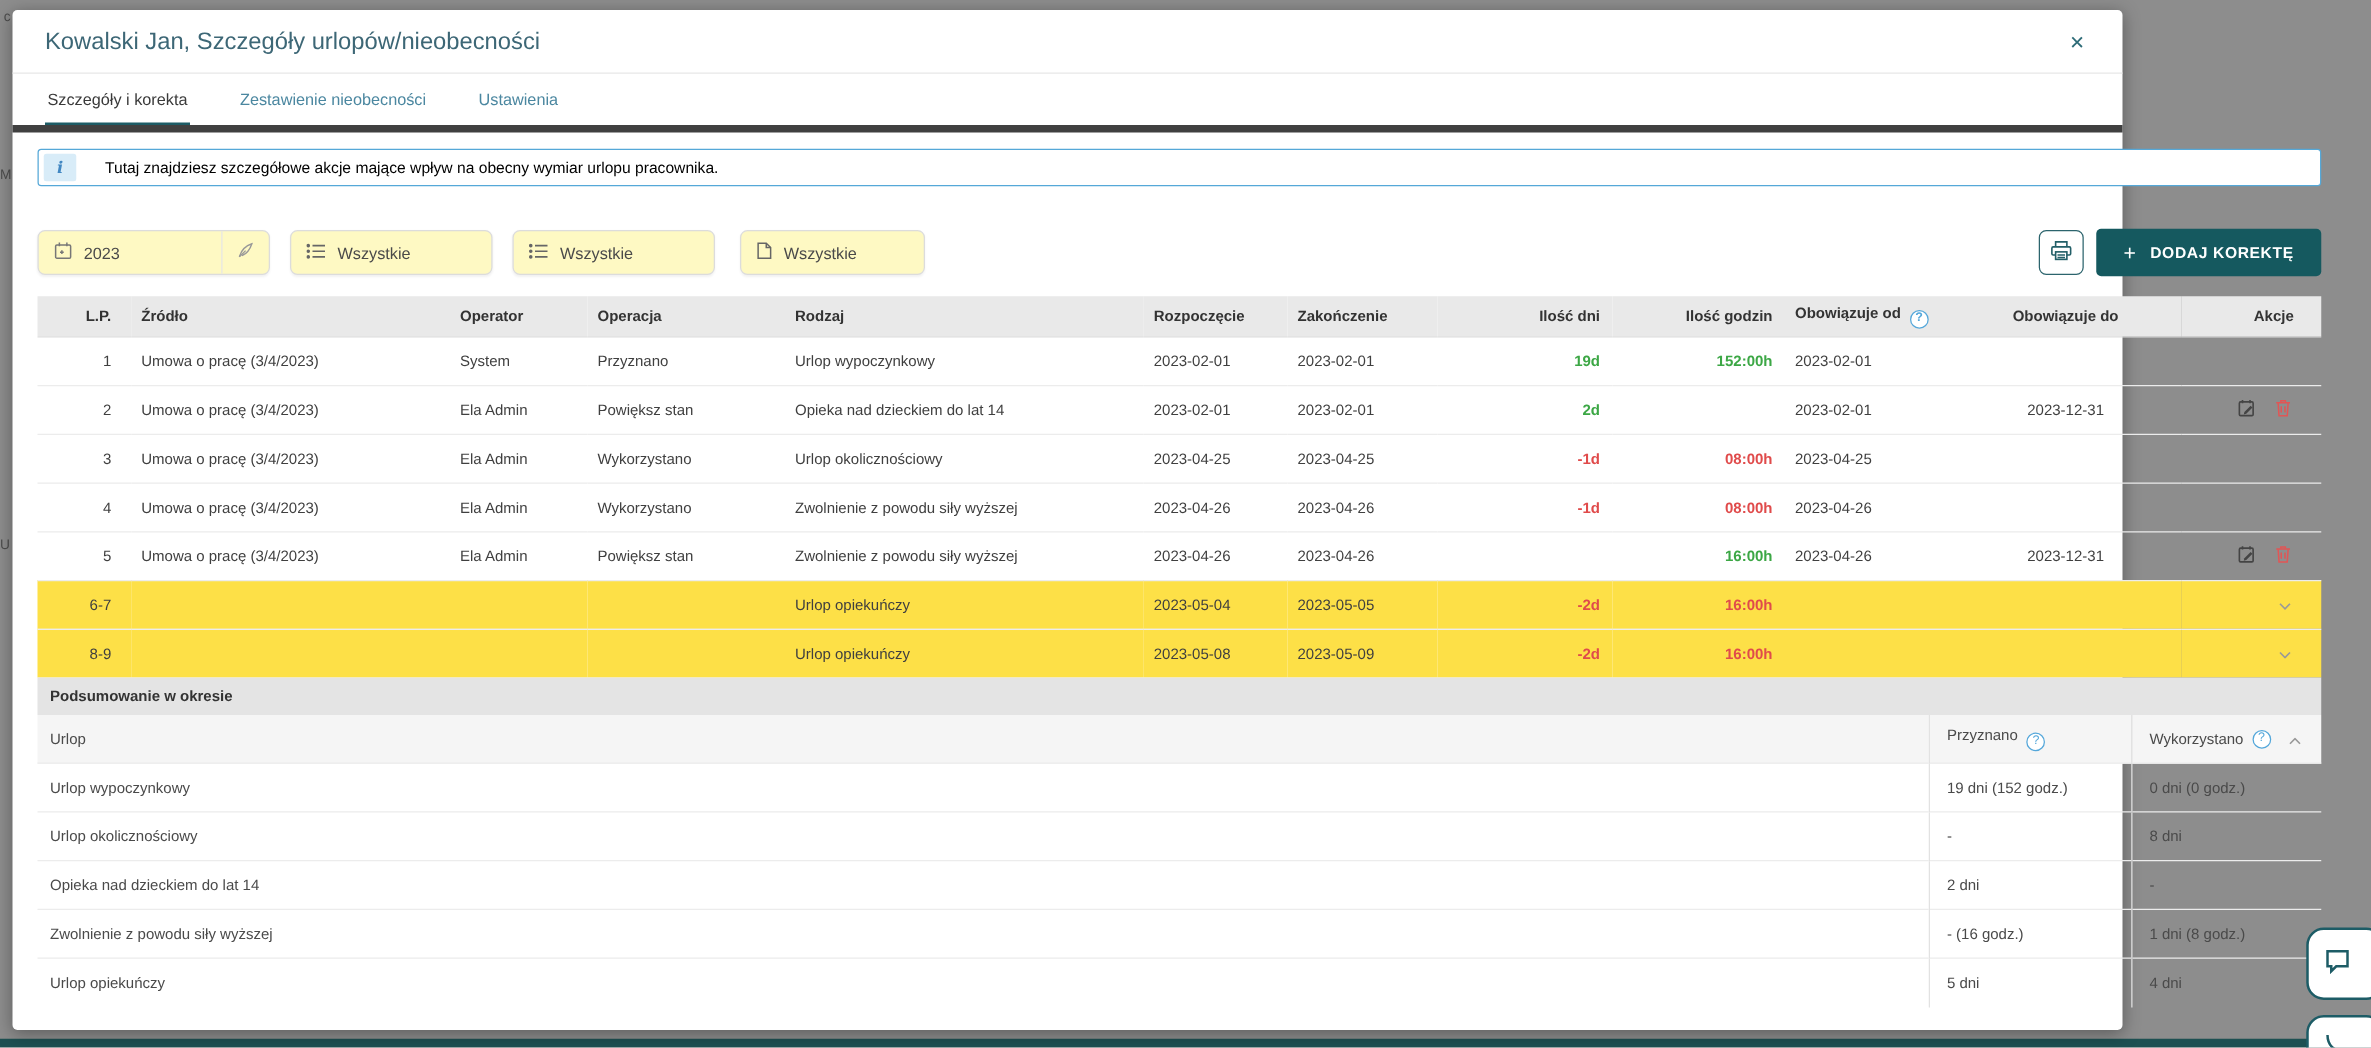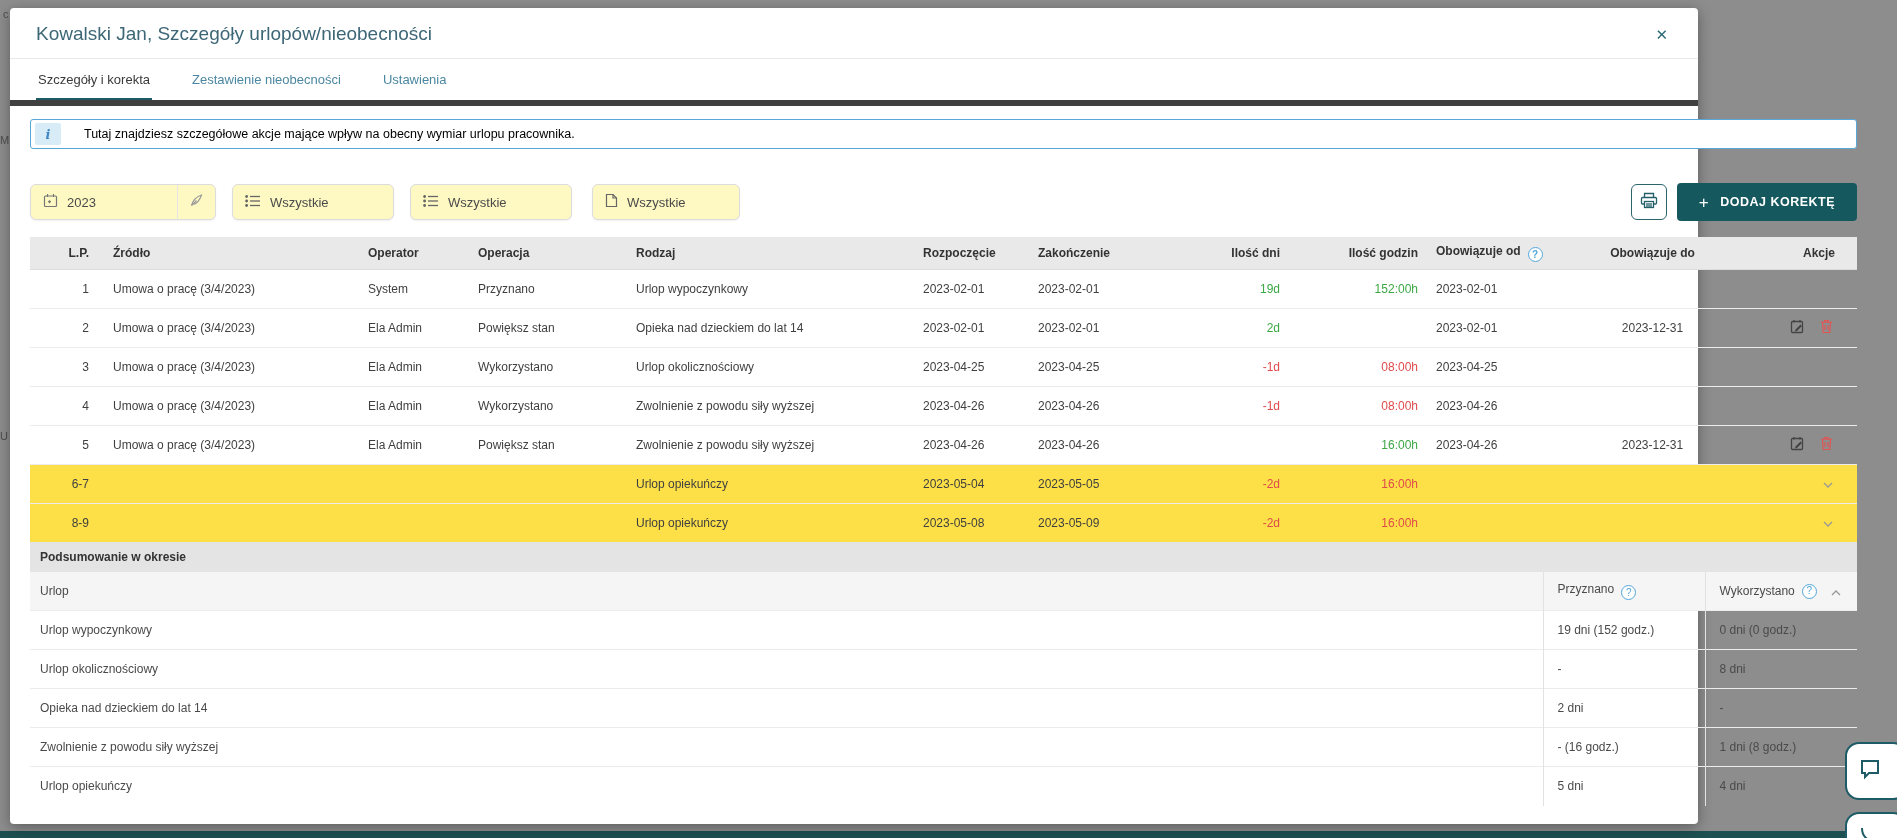--- a/index.html
+++ b/index.html
@@ -74,21 +74,21 @@
 
   table.main { border-collapse:collapse; table-layout:fixed; width:1827px; margin-top:16px; font-size:12px; color:#3f3f3f; }
   table.main thead th {
     background:#e9e9e9; height:32px; font-weight:700; color:#333;
     text-align:left; padding:0 0 0 8px; border-bottom:1px solid #dcdcdc;
   }
   table.main tbody td { height:39px; padding:0 0 0 8px; border-top:1px solid #ececec; }
   table.main tbody tr:first-child td { border-top:none; }
   tr.shaded td { background:#fde047; }
   .c-lp { text-align:right !important; padding:0 16px 0 0 !important; }
-  .c-days,.c-hours { text-align:right !important; padding:0 10px 0 0 !important; }
+  .c-days,.c-hours { text-align:right !important; padding:0 10px 0 0 !important;font-weight:bold; }
   .c-to { text-align:center !important; padding:0 !important;margin-top:16px; }
   .c-actions { text-align:right !important; padding:0 22px 0 0 !important; }
   .green { color:#3ca745; }
   .red { color:#e04b4b; }
 
   .q-icon {
     display:inline-flex; width:15px; height:15px; border-radius:50%;
     border:1px solid #54a7da; color:#54a7da; font-size:10px; line-height:1;
     align-items:center; justify-content:center; margin-left:7px; vertical-align:-3px;
     background:#fff; cursor:pointer;

